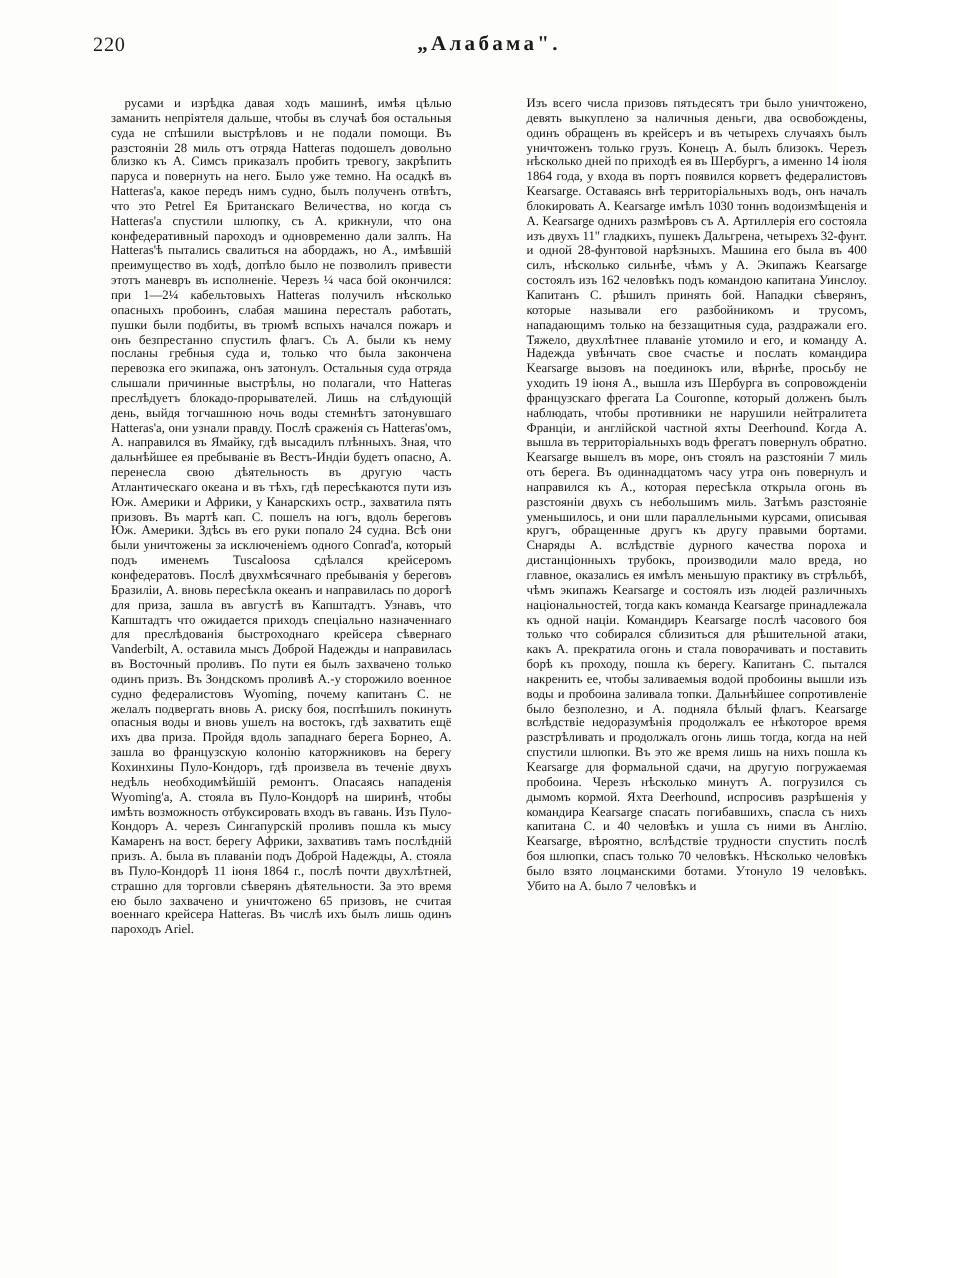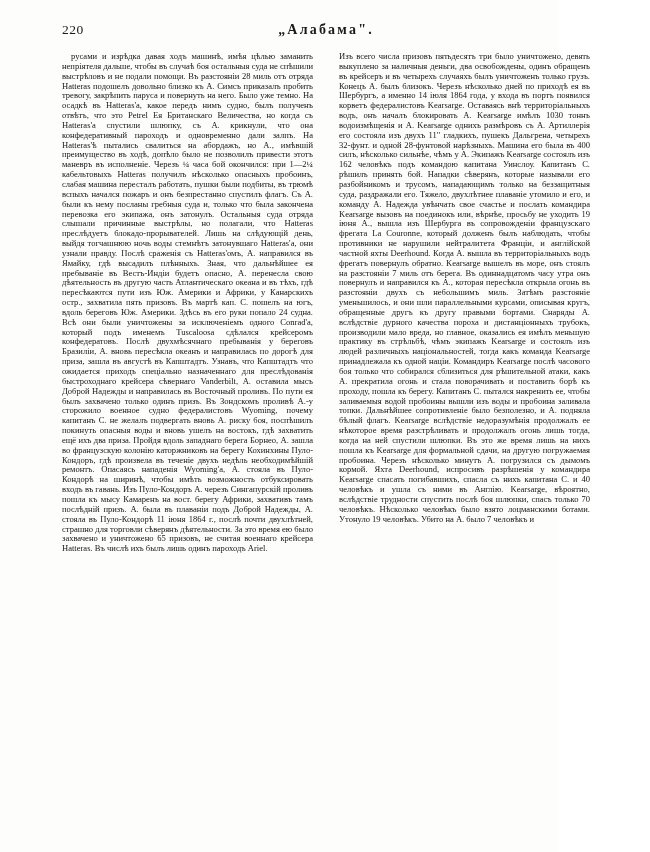--- a/index.html
+++ b/index.html
@@ -61,21 +61,21 @@
   .col {
     width: 251px;
     font-size: 8.55px;
     line-height: 9.85px;
     text-align: justify;
     text-justify: inter-word;
     hyphens: manual;
     color: #15140f;
   }
   .col p {
-    margin: 0;
+    margin: 12px;
     text-indent: 9px;
   }
   .col p.noindent {
     text-indent: 0;
   }
 </style>
 </head>
 <body>
 
 <div class="page">

